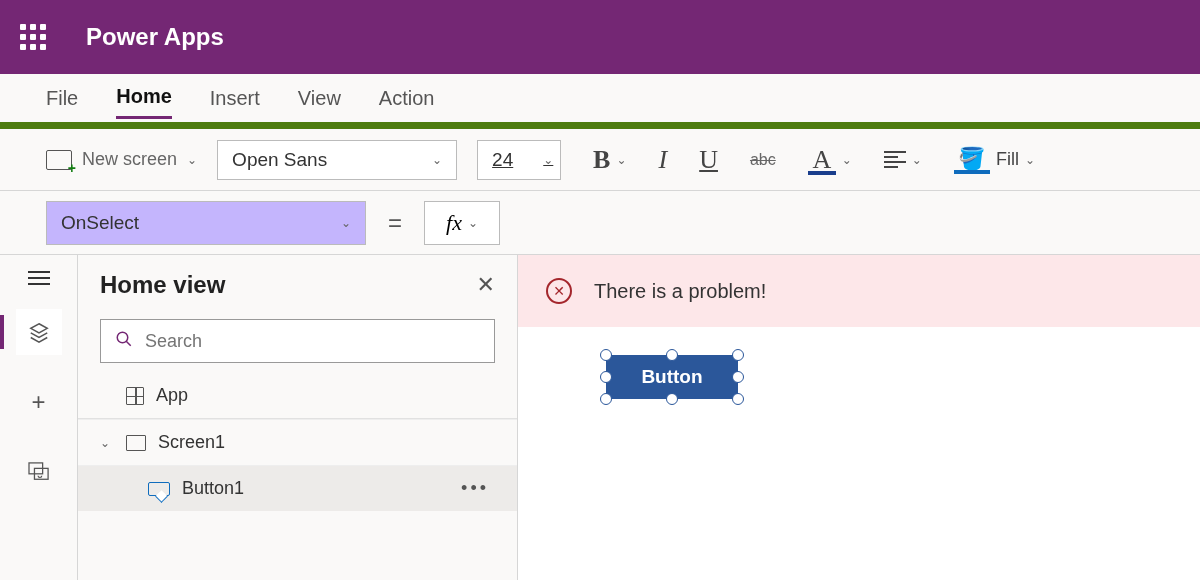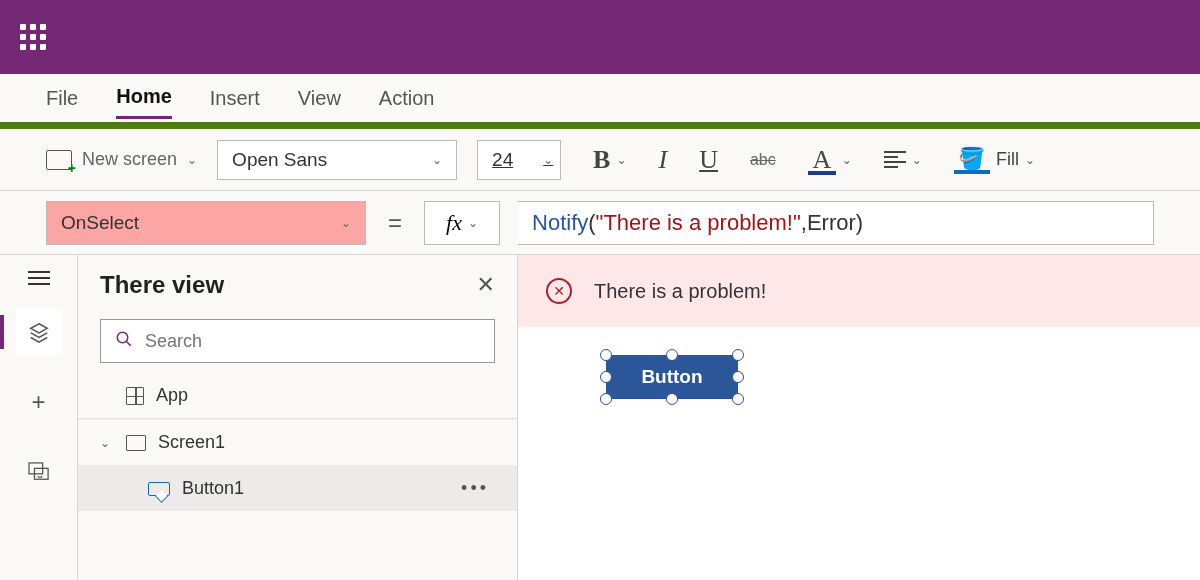--- a/index.html
+++ b/index.html
@@ -40,21 +40,21 @@
   .align-icon span:nth-child(1){width:22px;}
   .align-icon span:nth-child(2){width:14px;}
   .align-icon span:nth-child(3){width:22px;}
   .align-icon span:nth-child(4){width:14px;}
   .fill-icon{font-size:22px;}
   .fill-bar{width:36px;height:4px;background:#0f6cbd;margin-top:-2px;}
   .fill-wrap{display:flex;flex-direction:column;align-items:center;}
 
   
   .formulabar { height: 64px; border-bottom: 1px solid #d6d6d6; display:flex; align-items:center; padding: 0 46px; gap: 18px;background:#faf9f8;}
-  .prop-select { width: 320px; height: 44px; border:1px solid #bbb; background:#fca5a5; display:flex; align-items:center; justify-content:space-between; padding: 0 14px; cursor:pointer;font-size:19px;color:#333;}
+  .prop-select { width: 320px; height: 44px; border:1px solid #bbb; background:#c4b5fd; display:flex; align-items:center; justify-content:space-between; padding: 0 14px; cursor:pointer;font-size:19px;color:#333;}
   .eq { font-size: 24px; color: #555; padding: 0 4px;}
   .fx-box { width: 76px; height: 44px; border:1px solid #bbb; background:#fff; display:flex;align-items:center;justify-content:center;gap:6px;cursor:pointer;}
   .fx-box .fx{font-family:'Times New Roman',serif;font-style:italic;font-size:22px;}
   .formula-input { flex:1; height:44px; border:1px solid #bbb; border-left:none; background:#fff; display:flex; align-items:center; padding:0 14px; font-family: Consolas, monospace; font-size: 22px; color:#333;}
   .tok-fn{color:#2b579a;}
   .tok-str{color:#a31515;}
   .tok-kw{color:#333;}
 
   
   .main { display:flex; height: calc(580px - 74px - 55px - 62px - 64px); }
@@ -108,20 +108,21 @@
     <div></div>
       <div></div>
       <div></div>
       <div></div>
       <div></div>
       <div></div>
       <div></div>
       <div></div>
       <div></div>
   </div>
+  <div class="app-title">Power Apps</div>
 </div>
 
 <div class="menubar">
   <div class="menu-item">File</div>
   <div class="menu-item active">Home</div>
   <div class="menu-item">Insert</div>
   <div class="menu-item">View</div>
   <div class="menu-item">Action</div>
 </div>
 
@@ -185,28 +186,20 @@
 <div class="formulabar">
   <div class="prop-select">
     <span>OnSelect</span>
     <span class="chev">⌄</span>
   </div>
   <div class="eq">=</div>
   <div class="fx-box">
     <span class="fx">fx</span>
     <span class="chev">⌄</span>
   </div>
-  <div class="formula-input">
-    <span class="tok-fn">Notify</span>
-      <span>( </span>
-      <span class="tok-str">"There is a problem!"</span>
-      <span> , </span>
-      <span class="tok-kw">Error</span>
-      <span>)</span>
-  </div>
 </div>
 
 <div class="main">
 
   <div class="leftrail">
     <div class="hamburger">
         <span></span>
         <span></span>
         <span></span>
       </div>
@@ -222,21 +215,21 @@
       <svg width="22" height="20" viewBox="0 0 24 22">
           <rect x="1" y="1" width="15" height="12" fill="none" stroke="#555" stroke-width="1.4"></rect>
           <rect x="7" y="7" width="15" height="12" fill="none" stroke="#555" stroke-width="1.4"></rect>
           <path d="M11 15 a2 2 0 1 0 4 0" fill="none" stroke="#555" stroke-width="1.4"></path>
         </svg>
     </div>
   </div>
 
   <div class="treepanel">
     <div class="treeheader">
-      <h2>There view</h2>
+      <h2>Home view</h2>
       <span class="close-x">✕</span>
     </div>
     <div class="search-box">
       <span class="search-glass">
         <svg width="18" height="18" viewBox="0 0 24 24">
             <circle cx="10" cy="10" r="7" fill="none" stroke="#742774" stroke-width="2"></circle>
             <line x1="15" y1="15" x2="21" y2="21" stroke="#742774" stroke-width="2"></line>
           </svg>
       </span>
       <input type="text" placeholder="Search" style="">

